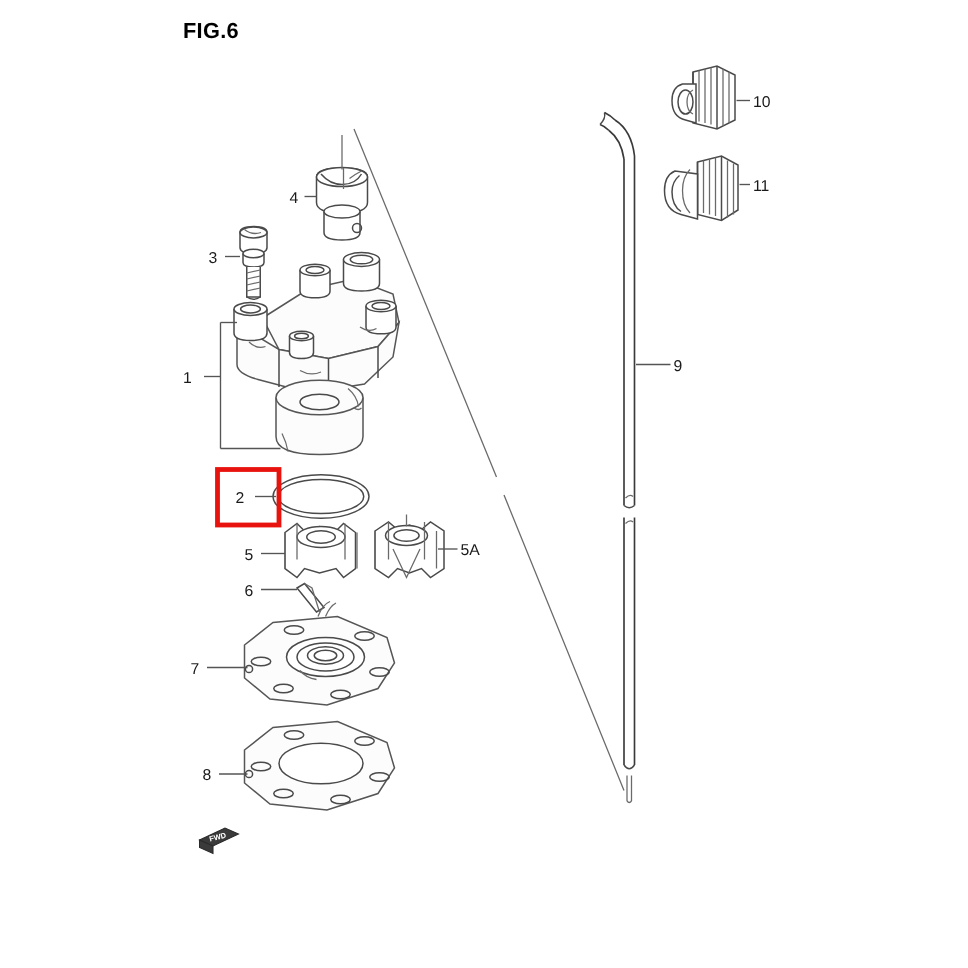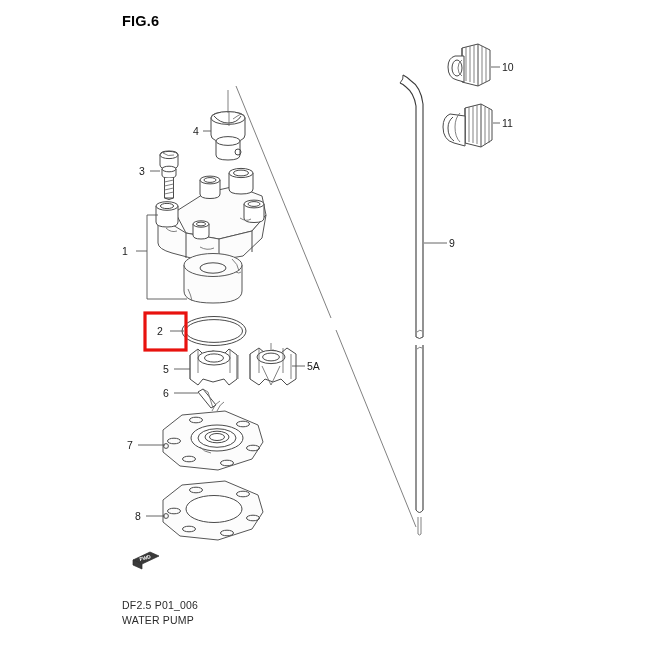--- a/index.html
+++ b/index.html
@@ -307,18 +307,14 @@
       <path class="ln" d="M453 117 q-5 4 -5 11 q0 9 6 13"></path>
       <path class="ln-t" d="M460 113 q-5 5 -5 14 q0 10 5 15"></path>
     </g>
     <g>
       <path class="lead" d="M493 123 L500 123"></path>
     </g>
     <text class="num" x="502" y="127">11</text>
 
   </svg>
 
-  <div id="caption">
-    <div>DF2.5 P01_006</div>
-    <div>WATER PUMP</div>
-  </div>
 
 </div>
 
 </body></html>

